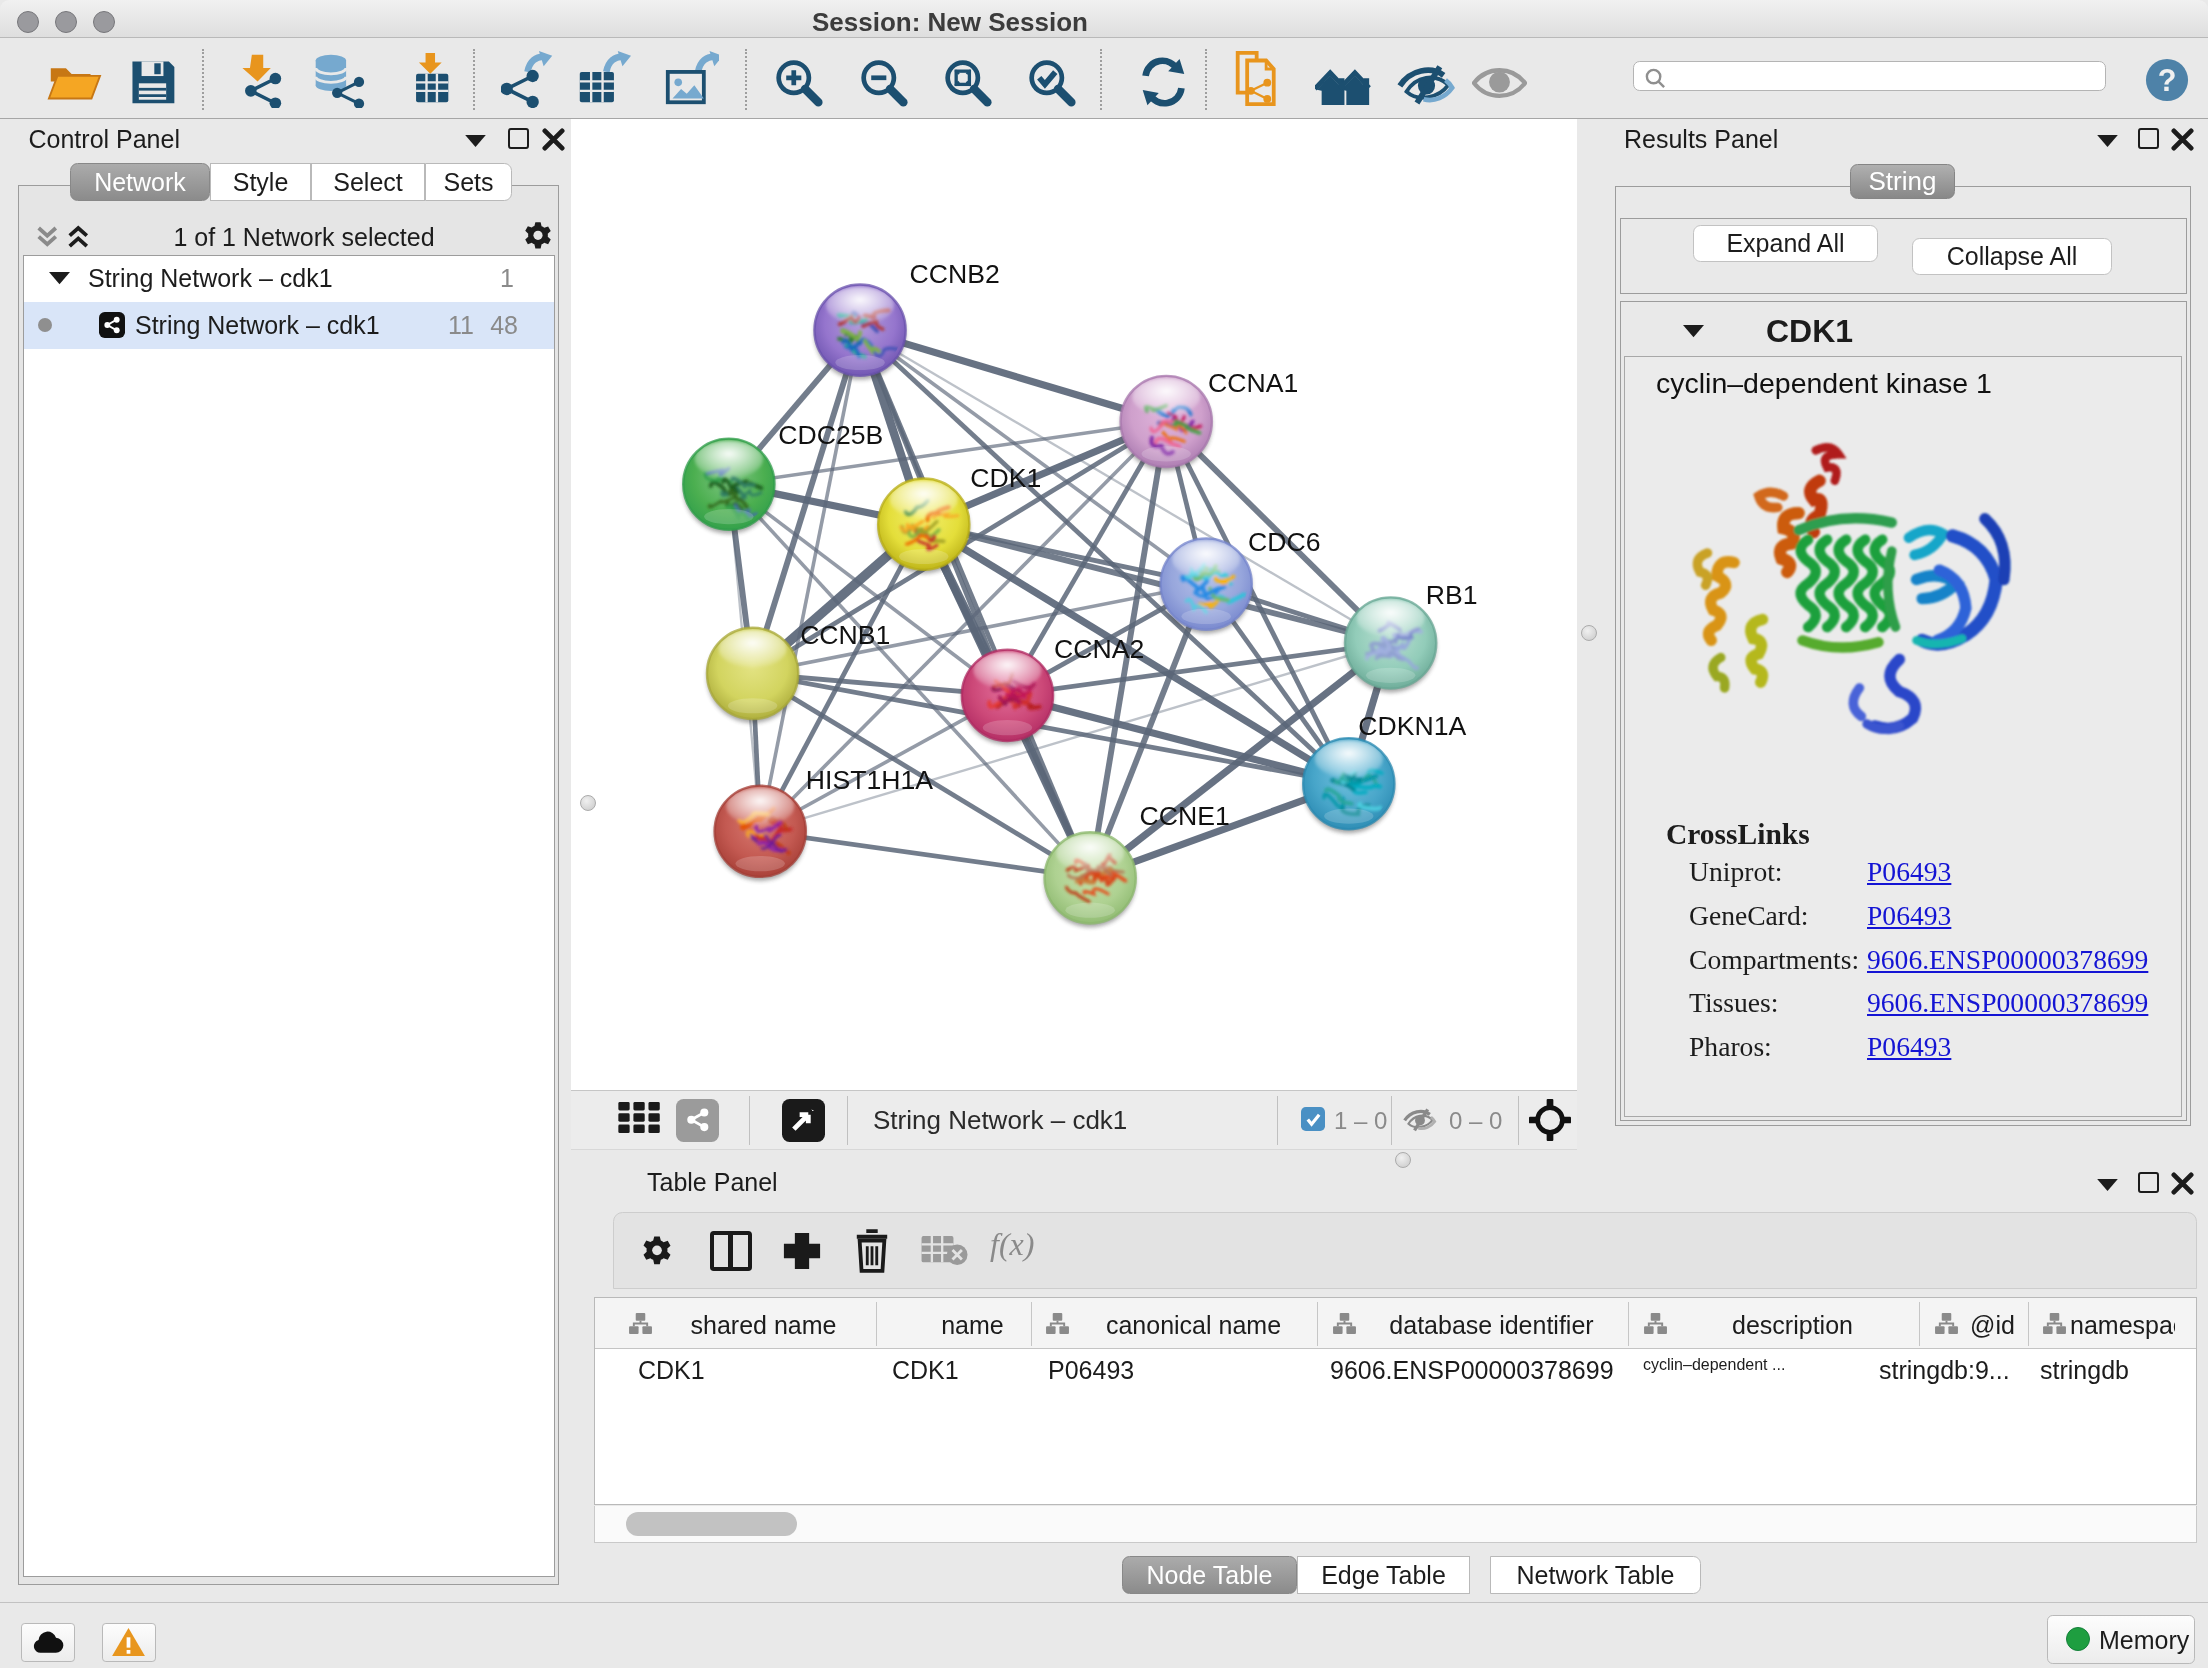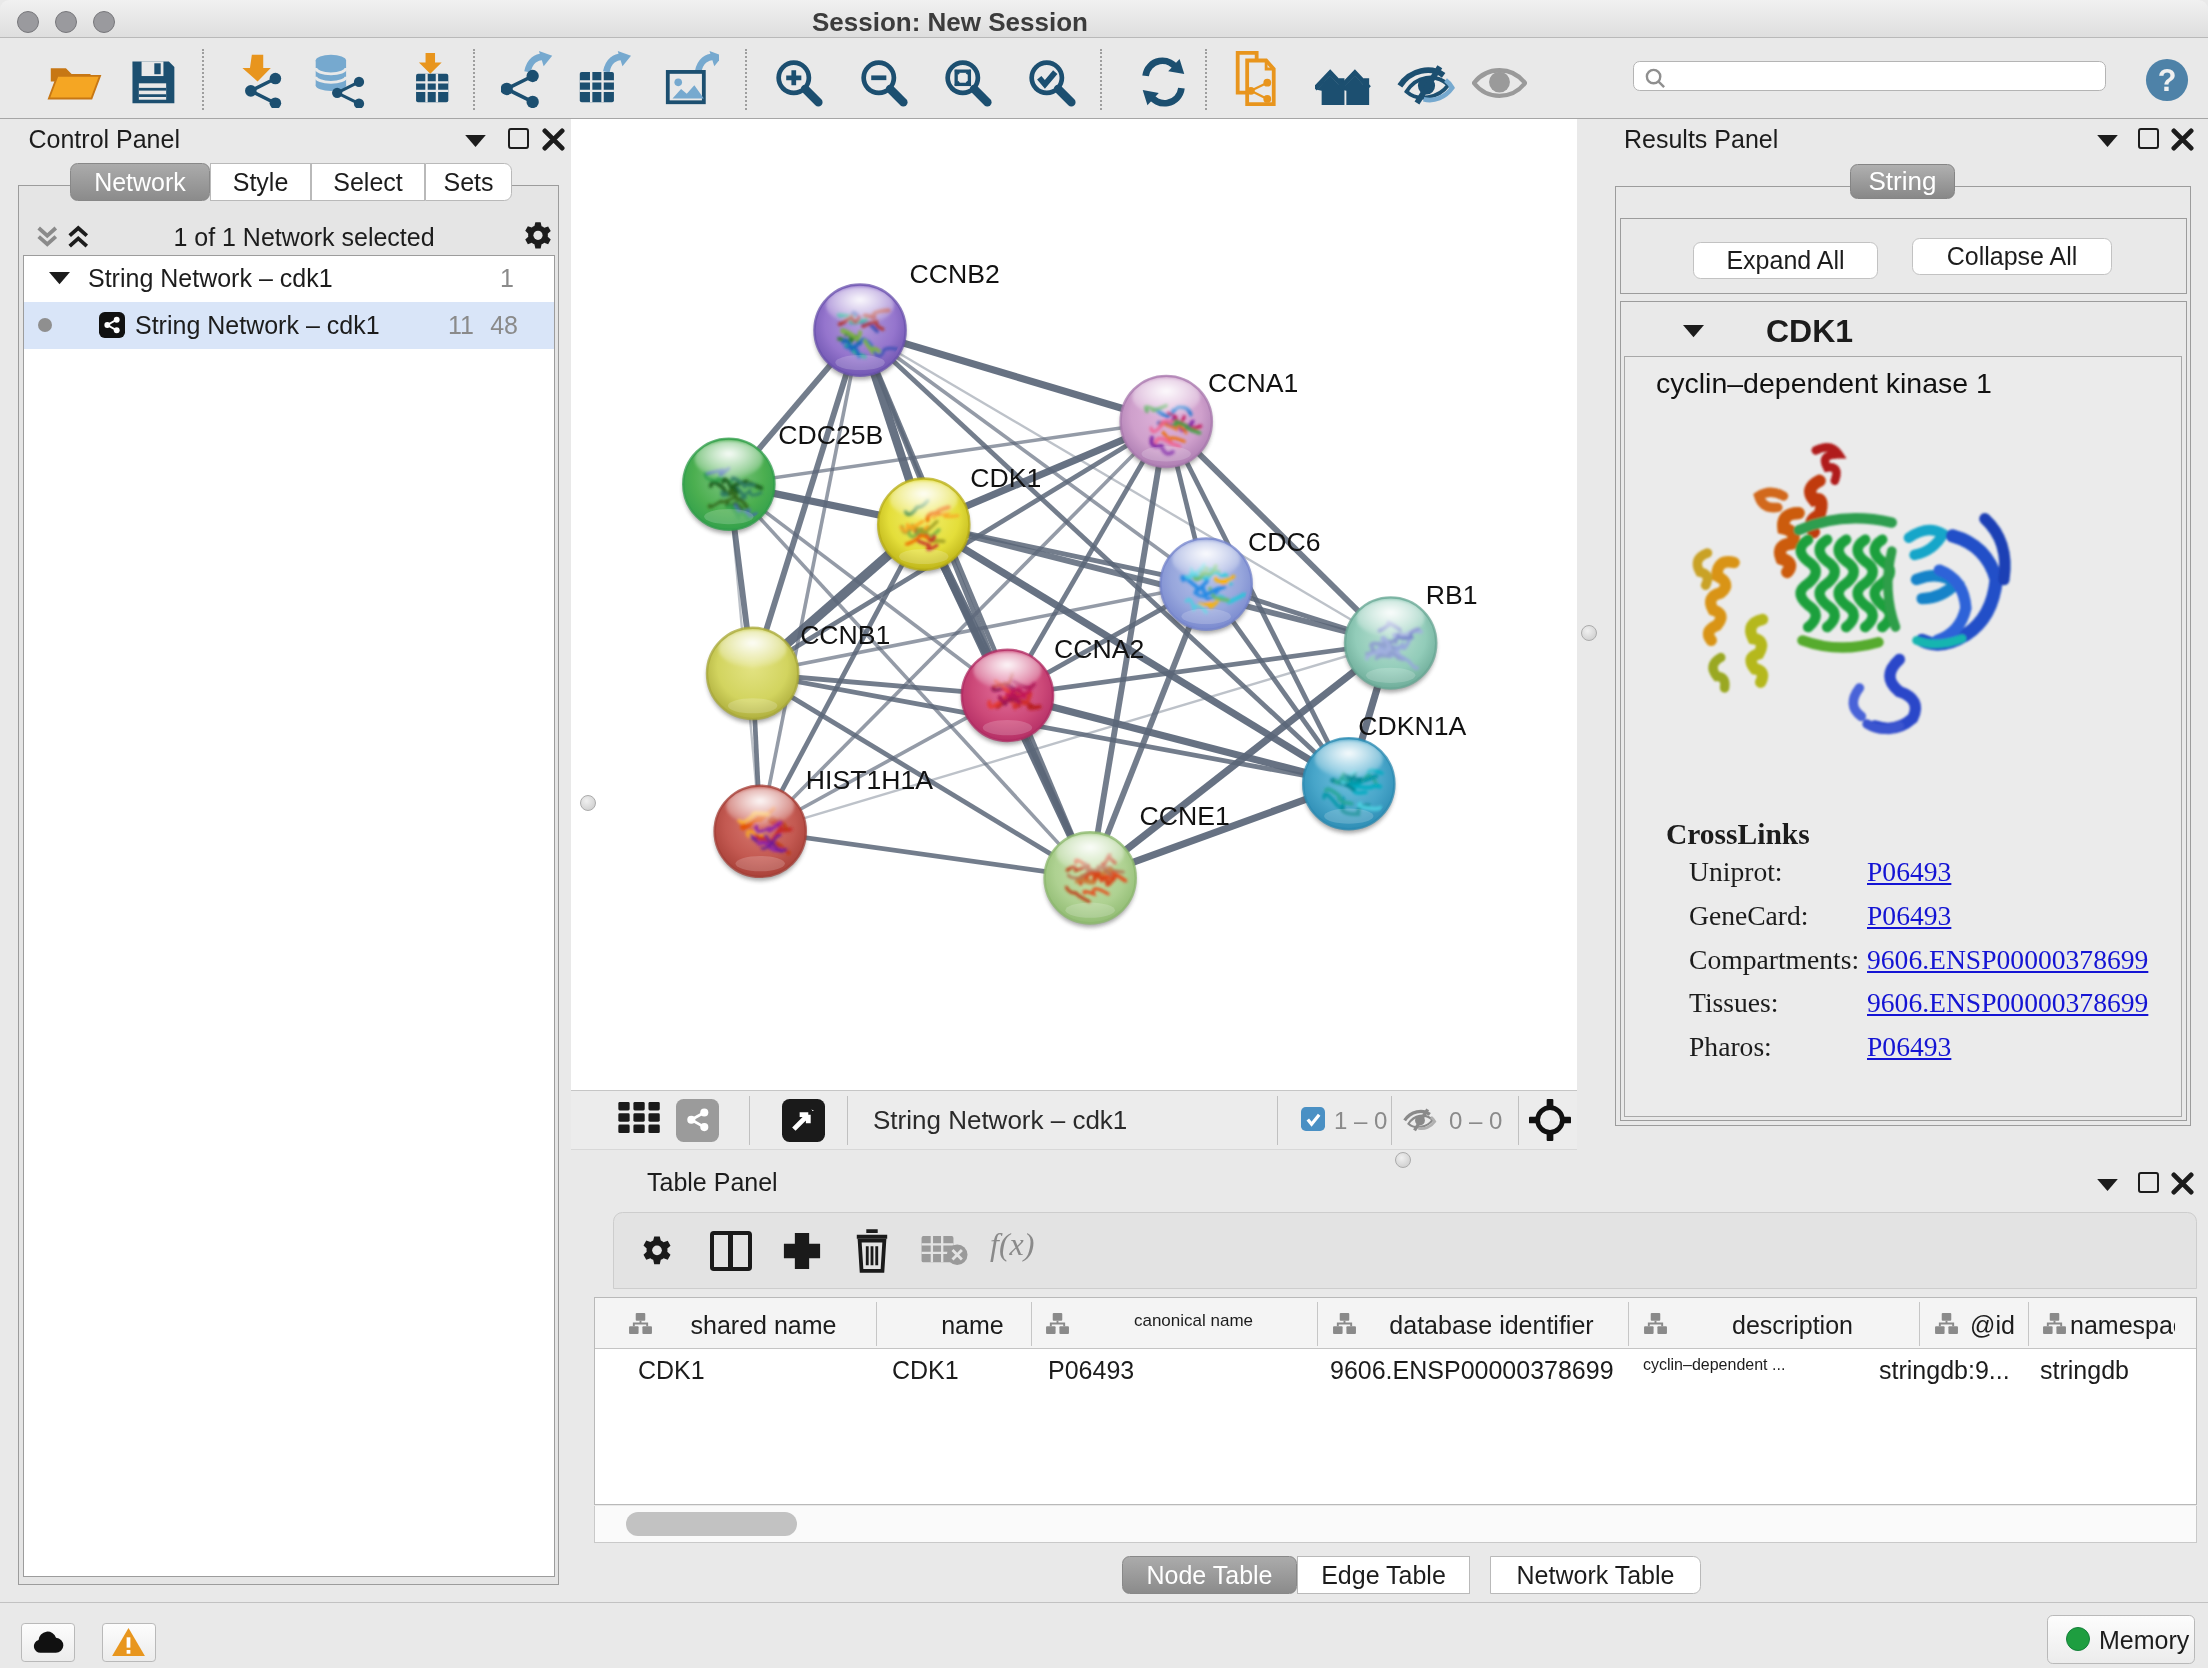--- a/index.html
+++ b/index.html
@@ -673,21 +673,21 @@
 <svg class="abs" style="left:2095px;top:133px" width="25" height="15" viewBox="0 0 26 16">
     <path d="M2 2 h22 L13 15 z" fill="#1c1c1c"></path>
   </svg>
 <div class="abs" style="left:2138px;top:128px;width:21px;height:21px;border:2.9px solid #1c1c1c;border-radius:2.9px"></div>
 <svg class="abs" style="left:2171px;top:128px" width="23" height="23" viewBox="0 0 24 24">
     <path d="M3 3 L21 21 M21 3 L3 21" stroke="#1c1c1c" stroke-width="5" stroke-linecap="round"></path>
   </svg>
 <div class="graybox" style="left:1615px;top:186px;width:576px;height:940px;background:#e9e9e9"></div>
 <div class="abs" style="left:1850px;top:164px;width:105px;height:35px;background:linear-gradient(#b0b0b0,#888);border:1px solid #858585;border-radius:7.6px;color:#fff;font-size:26px;text-align:center;line-height:33px">String</div>
 <div class="graybox" style="left:1620px;top:218px;width:567px;height:76px;background:#e9e9e9"></div>
-<div class="abs" style="left:1693px;top:242px;width:185px;height:37px;background:#fff;border:1px solid #c2c2c2;border-radius:7.6px;font-size:25px;text-align:center;line-height:35px">Expand All</div>
+<div class="abs" style="left:1693px;top:225px;width:185px;height:37px;background:#fff;border:1px solid #c2c2c2;border-radius:7.6px;font-size:25px;text-align:center;line-height:35px">Expand All</div>
 <div class="abs" style="left:1912px;top:238px;width:200px;height:37px;background:#fff;border:1px solid #c2c2c2;border-radius:7.6px;font-size:25px;text-align:center;line-height:35px">Collapse All</div>
 <div class="graybox" style="left:1620px;top:301px;width:567px;height:820px;background:#e9e9e9"></div>
 <svg class="abs" style="left:1682px;top:324px" width="23" height="14.3" viewBox="0 0 24 15">
     <path d="M1 1 h22 L12 14 z" fill="#1c1c1c"></path>
   </svg>
 <div class="abs" style="left:1766px;top:313px;font-size:32px;font-weight:bold">CDK1</div>
 <div class="abs" style="left:1624px;top:356px;width:558px;height:761px;border:1px solid #a8a8a8;background:#ebebeb"></div>
 <div class="abs" style="left:1656px;top:367px;font-size:28.5px;color:#111">cyclin–dependent kinase 1</div>
 <svg class="abs" style="left:1671px;top:439px" width="357" height="323" viewBox="0 0 375 340">
     <defs>
@@ -787,21 +787,21 @@
 <div class="abs" style="left:655px;top:1311px;width:217px;text-align:center;font-size:25px;white-space:nowrap;overflow:hidden">shared name</div>
 <div class="abs" style="left:918px;top:1311px;width:109px;text-align:center;font-size:25px;white-space:nowrap;overflow:hidden">name</div>
 <svg class="abs" style="left:1046px;top:1313px" width="23" height="21" viewBox="0 0 24 22">
     <g fill="#8a8a8a">
       <rect x="7" y="0" width="10" height="8" rx="1"></rect>
       <rect x="0" y="14" width="10" height="8" rx="1"></rect>
       <rect x="14" y="14" width="10" height="8" rx="1"></rect>
       <path d="M12 8 v3 M5 14 v-3 h14 v3" stroke="#8a8a8a" stroke-width="2" fill="none"></path>
     </g>
   </svg>
-<div class="abs" style="left:1073px;top:1311px;width:241px;text-align:center;font-size:17px;white-space:nowrap;overflow:hidden">canonical name</div>
+<div class="abs" style="left:1073px;top:1311px;width:241px;text-align:center;font-size:25px;white-space:nowrap;overflow:hidden">canonical name</div>
 <svg class="abs" style="left:1333px;top:1313px" width="23" height="21" viewBox="0 0 24 22">
     <g fill="#8a8a8a">
       <rect x="7" y="0" width="10" height="8" rx="1"></rect>
       <rect x="0" y="14" width="10" height="8" rx="1"></rect>
       <rect x="14" y="14" width="10" height="8" rx="1"></rect>
       <path d="M12 8 v3 M5 14 v-3 h14 v3" stroke="#8a8a8a" stroke-width="2" fill="none"></path>
     </g>
   </svg>
 <div class="abs" style="left:1359px;top:1311px;width:265px;text-align:center;font-size:25px;white-space:nowrap;overflow:hidden">database identifier</div>
 <svg class="abs" style="left:1644px;top:1313px" width="23" height="21" viewBox="0 0 24 22">

